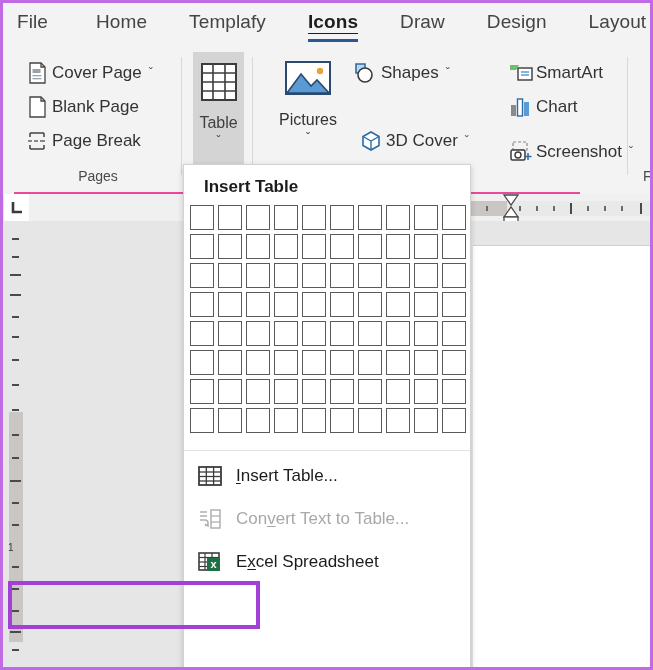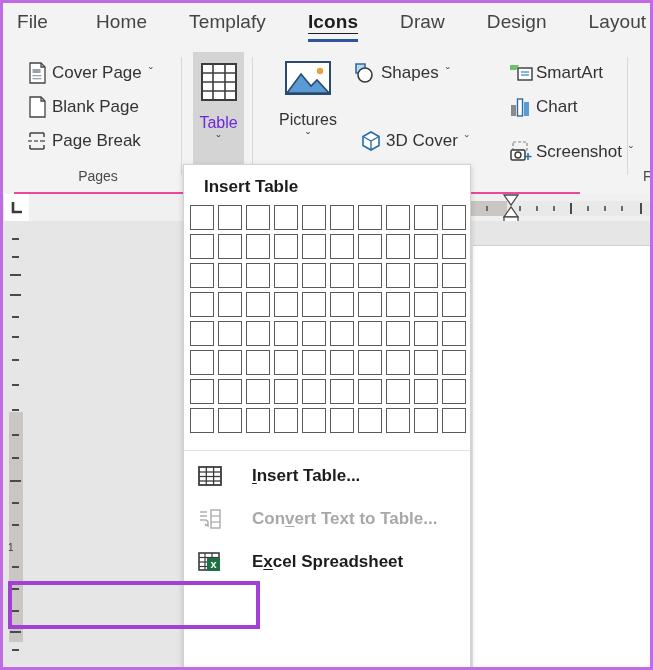--- a/index.html
+++ b/index.html
@@ -98,21 +98,21 @@
     position: absolute;
     left: 10px; top: 5px;
     width: 51px; height: 115px;
     background: #d4d4d4;
     display: flex;
     flex-direction: column;
     align-items: center;
     cursor: default;
   }
   .tablebtn .tbicon { margin-top: 11px; }
-  .tablebtn .tblabel { margin-top: 9px; font-size: 16px; color: #6d28d9; }
+  .tablebtn .tblabel { margin-top: 9px; font-size: 16px; color: #404040; }
   .tablebtn .tbchev { margin-top: 2px; font-size: 12px; color: #444; }
 
   
   .illusgrp { left: 240px; width: 407px; }
   .picbtn {
     position: absolute;
     left: 16px; top: 5px;
     width: 76px; height: 115px;
     display: flex; flex-direction: column; align-items: center;
     cursor: default;
@@ -262,21 +262,21 @@
     align-items: center;
     padding-left: 14px;
     font-size: 17px;
     color: #1c1c1c;
     cursor: default;
   }
   .mitem .mic {
     width: 34px;
     display: flex; align-items: center; justify-content: flex-start;
   }
-  .mitem .mtx { margin-left: 20px; white-space: nowrap; font-weight: bold; }
+  .mitem .mtx { margin-left: 4px; white-space: nowrap; }
   .mitem.disabled { color: #a8a8a8; }
   .mitem .arrow {
     position: absolute;
     right: 14px;
     font-size: 19px;
     color: #3a3a3a;
   }
   .hl {
     position: absolute;
     left: 5px; top: 578px;

